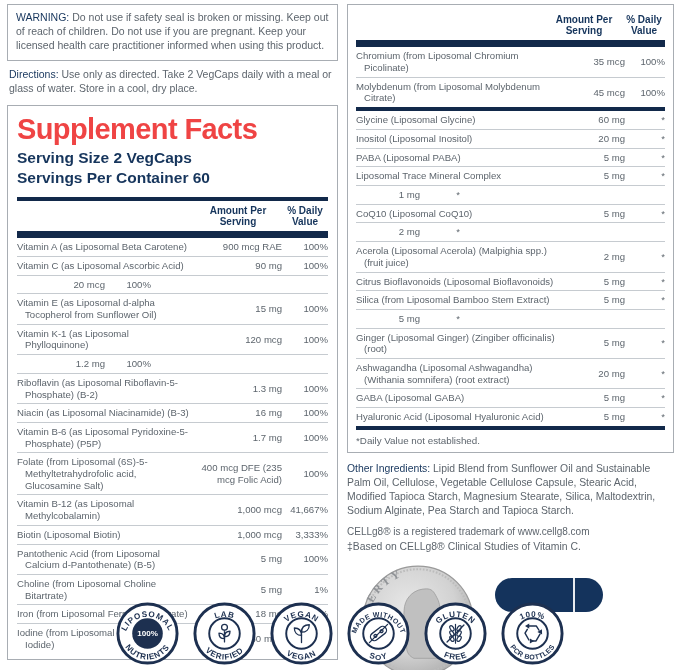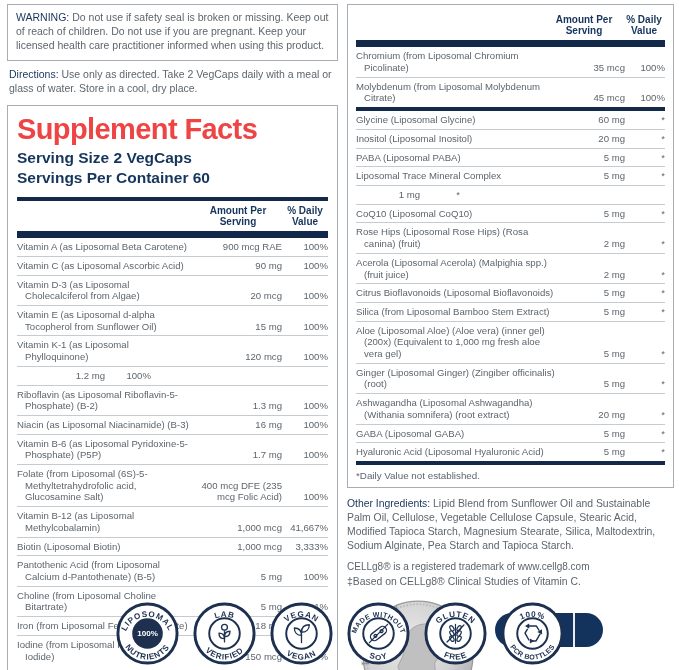--- a/index.html
+++ b/index.html
@@ -23,21 +23,21 @@
   .bar-thick{height:7px;}
   .bar-sep{height:4px;}
 
   .thead{display:flex;align-items:flex-end;padding:4px 0 4px;}
   .thead .sp{flex:1;}
   .hcell{font-weight:bold;color:#16355c;font-size:10px;line-height:1.12;text-align:center;}
   .hamt{width:88px;}
   .hdv{width:46px;}
 
   .rows .row + .row{border-top:1px solid #c6cbd0;}
-  .row{display:flex;align-items:flex-end;padding:3px 0;font-size:9.6px;line-height:1.22;}
+  .row{display:flex;align-items:center;padding:3px 0;font-size:9.6px;line-height:1.22;}
   .rname{flex:1;padding-left:8px;text-indent:-8px;padding-right:4px;}
   .ramt{width:88px;text-align:right;}
   .rdv{width:46px;text-align:right;}
 
   .rt .ramt{width:64px;}
   .rt .rdv{width:40px;}
   .rt .hamt{width:78px;}
   .rt .hdv{width:42px;}
   .rt-panel{border:1px solid #a8adb3;padding:5px 8px 4px;}
   .footnote{font-size:9.8px;padding:5px 0 2px;}
@@ -92,21 +92,20 @@
           <span class="rdv">100%</span>
         </div>
 
         <div class="row">
           <span class="rname">Vitamin C (as Liposomal Ascorbic Acid)</span>
           <span class="ramt">90 mg</span>
           <span class="rdv">100%</span>
         </div>
 
         <div class="row">
-          <span class="rname">Vitamin D-3 (as Liposomal Cholecalciferol from Algae)</span>
           <span class="ramt">20 mcg</span>
           <span class="rdv">100%</span>
         </div>
 
         <div class="row">
           <span class="rname">Vitamin E (as Liposomal d-alpha Tocopherol from Sunflower Oil)</span>
           <span class="ramt">15 mg</span>
           <span class="rdv">100%</span>
         </div>
 
@@ -239,21 +238,20 @@
           <span class="rdv">*</span>
         </div>
 
         <div class="row">
           <span class="rname">CoQ10 (Liposomal CoQ10)</span>
           <span class="ramt">5 mg</span>
           <span class="rdv">*</span>
         </div>
 
         <div class="row">
-          <span class="rname">Rose Hips (Liposomal Rose Hips) (Rosa canina) (fruit)</span>
           <span class="ramt">2 mg</span>
           <span class="rdv">*</span>
         </div>
 
         <div class="row">
           <span class="rname">Acerola (Liposomal Acerola) (Malpighia spp.) (fruit juice)</span>
           <span class="ramt">2 mg</span>
           <span class="rdv">*</span>
         </div>
 
@@ -263,21 +261,20 @@
           <span class="rdv">*</span>
         </div>
 
         <div class="row">
           <span class="rname">Silica (from Liposomal Bamboo Stem Extract)</span>
           <span class="ramt">5 mg</span>
           <span class="rdv">*</span>
         </div>
 
         <div class="row">
-          <span class="rname">Aloe (Liposomal Aloe) (Aloe vera) (inner gel) (200x) (Equivalent to 1,000 mg fresh aloe vera gel)</span>
           <span class="ramt">5 mg</span>
           <span class="rdv">*</span>
         </div>
 
         <div class="row">
           <span class="rname">Ginger (Liposomal Ginger) (Zingiber officinalis) (root)</span>
           <span class="ramt">5 mg</span>
           <span class="rdv">*</span>
         </div>
 

